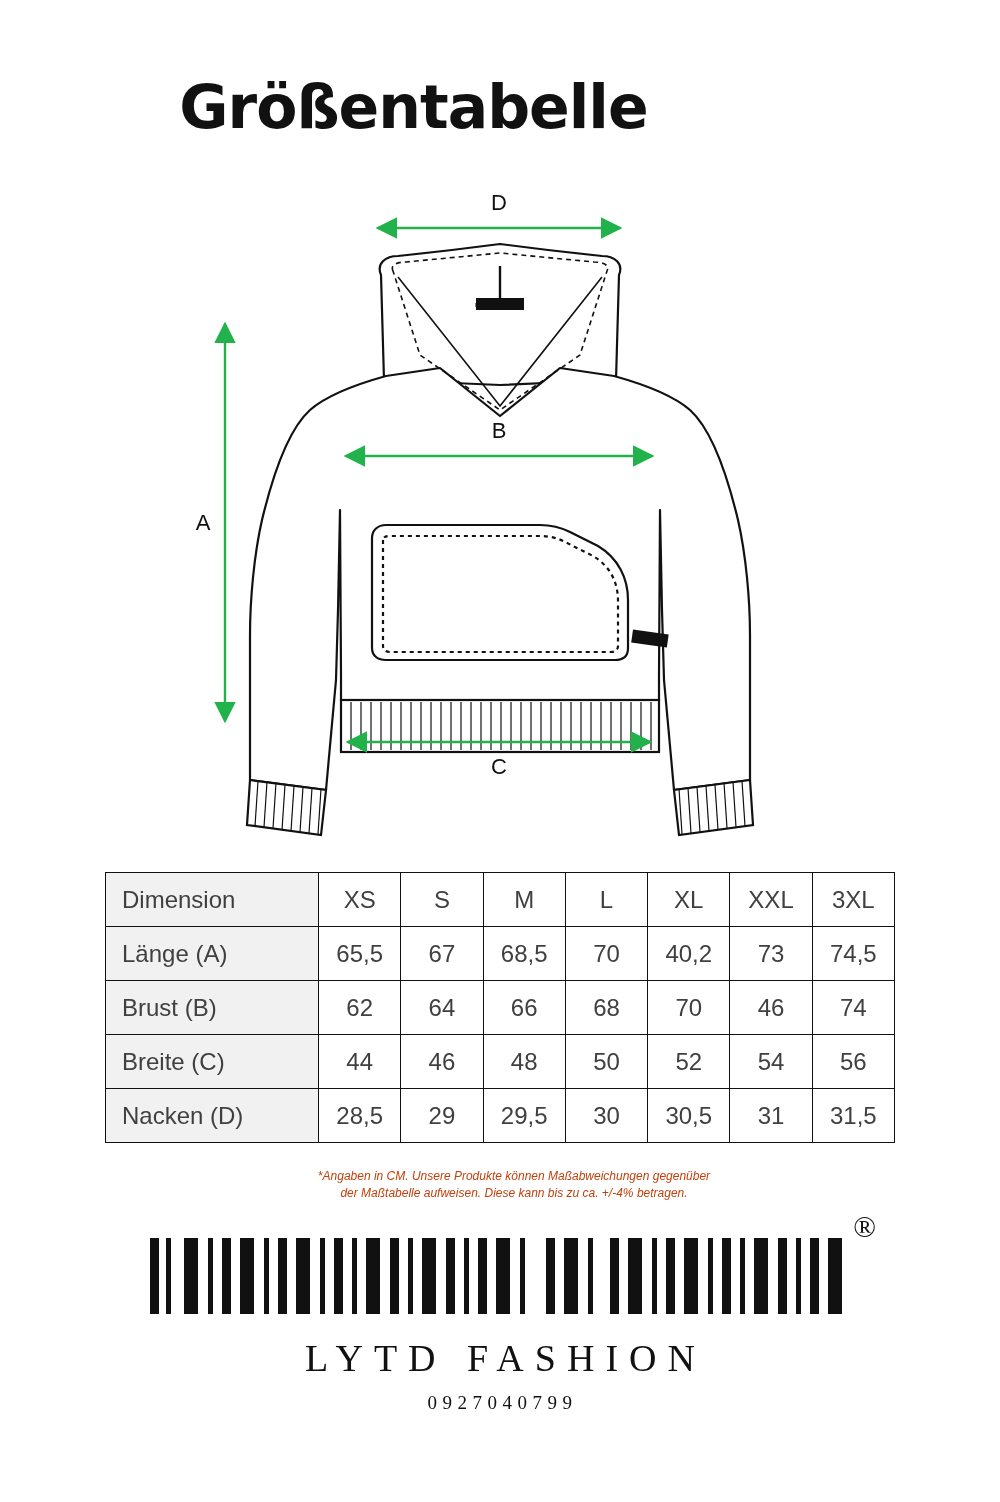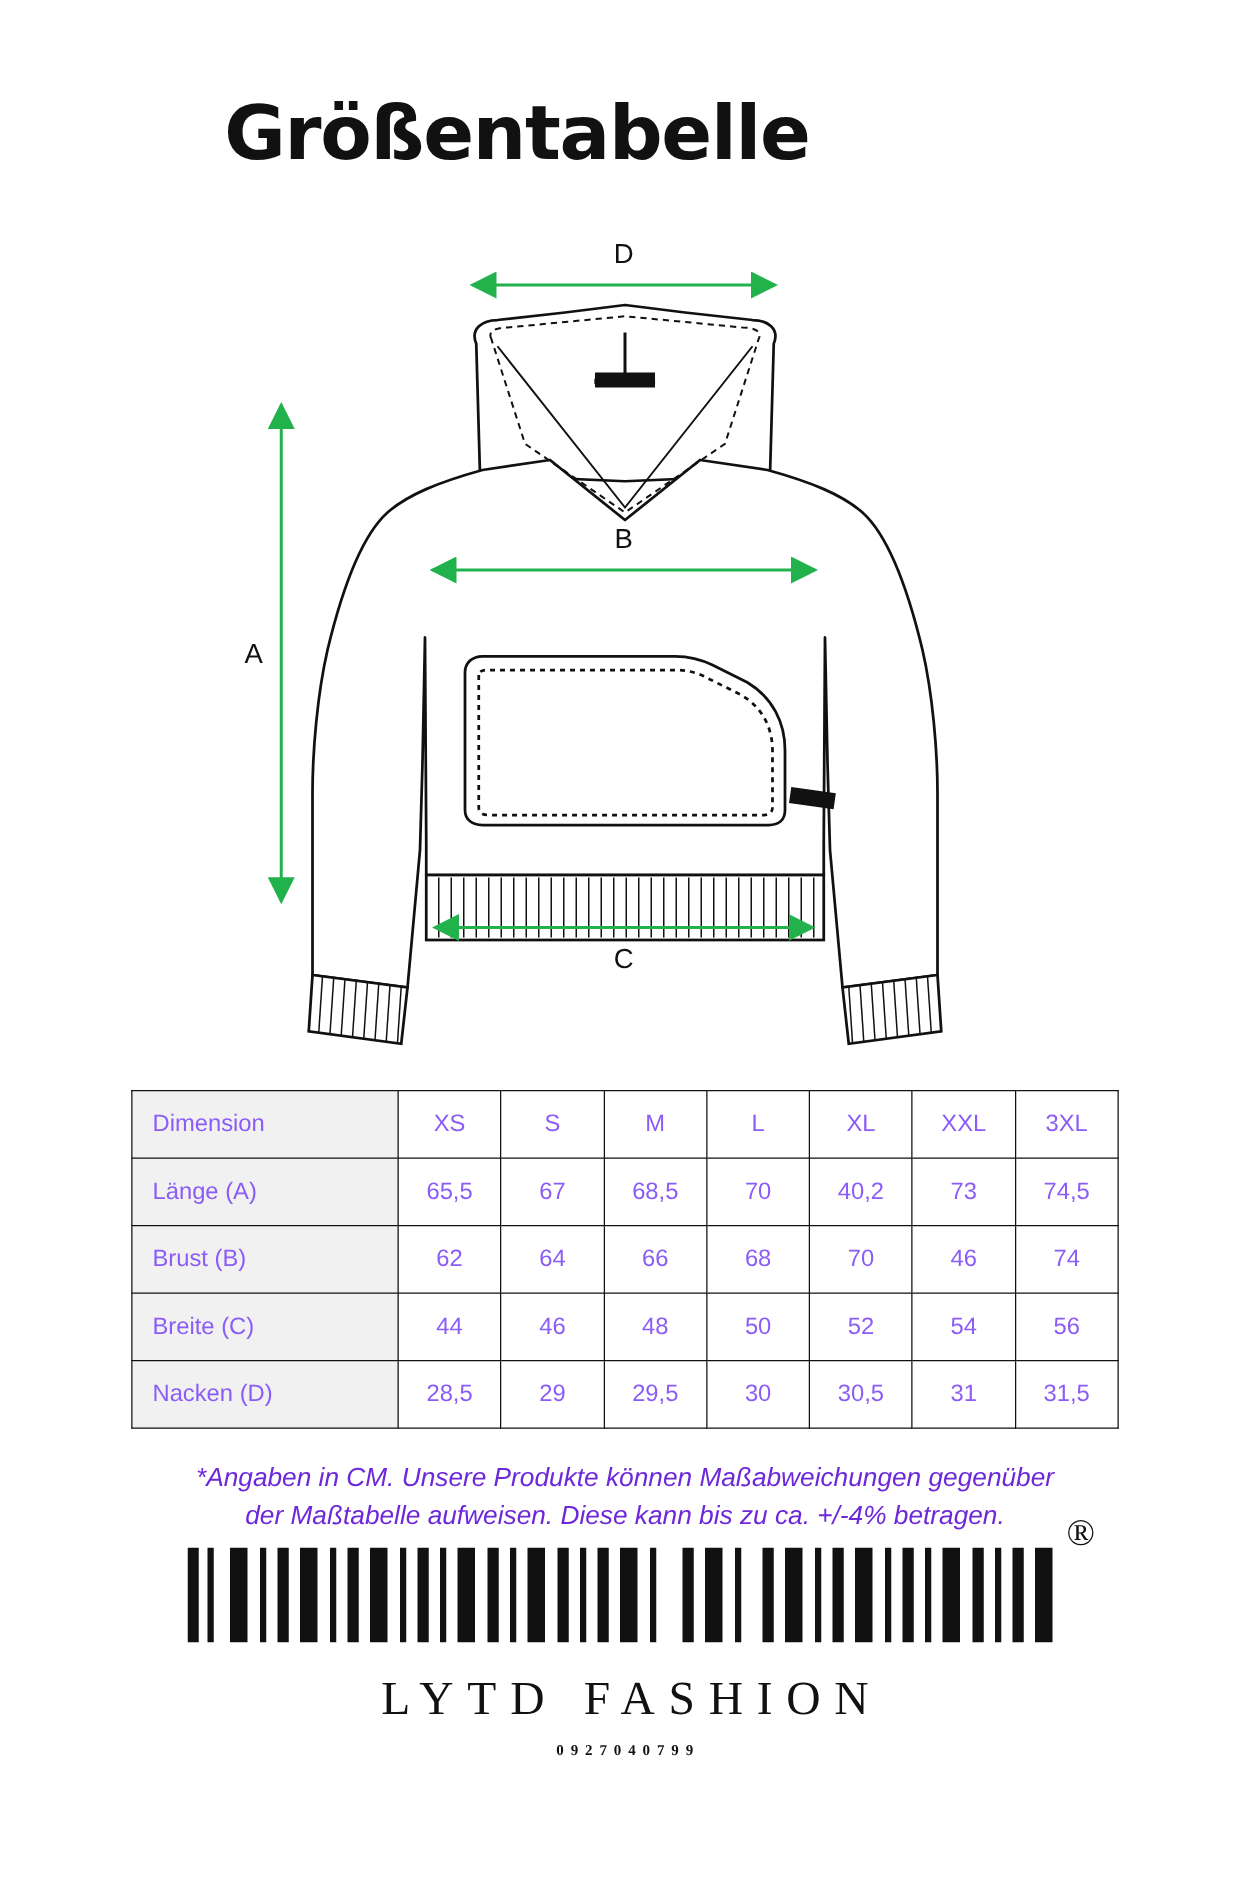--- a/index.html
+++ b/index.html
@@ -46,24 +46,24 @@
     left: 105px;
     width: 790px;
     border-collapse: collapse;
     table-layout: fixed;
   }
   .size-table th,
   .size-table td {
     border: 1.5px solid #111111;
     height: 53px;
     text-align: center;
-    font-size: 19px;
+    font-size: 24px;
     font-weight: normal;
     font-family: "Liberation Sans", sans-serif;
-    color: #8b5cf6;
+    color: #404040;
     padding: 0;
   }
   .size-table th.dim-head,
   .size-table td.dim-cell {
     text-align: left;
     padding-left: 16px;
     width: 196px;
     background: #f1f1f1;
   }
   .size-table th {
@@ -75,27 +75,27 @@
   .size-table td.val {
     width: 85px;
     background: #ffffff;
     text-align: center;
   }
 
   
   .footnote {
     position: absolute;
     top: 1168px;
-    left: 150px;
+    left: 164px;
     width: 700px;
     text-align: center;
     font-style: italic;
-    font-size: 21px;
+    font-size: 12px;
     line-height: 1.45;
-    color: #6d28d9;
+    color: #c2410c;
   }
 
   
   .brand {
     position: absolute;
     top: 1238px;
     left: 0;
     width: 1000px;
     text-align: center;
   }
@@ -121,25 +121,24 @@
     margin-top: 18px;
     font-family: "Liberation Serif", serif;
     font-size: 38px;
     letter-spacing: 11px;
     color: #111111;
     padding-left: 11px;
   }
   .brand-number {
     margin-top: 12px;
     font-family: "Liberation Serif", serif;
-    font-size: 12px;
+    font-size: 19px;
     letter-spacing: 5.5px;
     color: #111111;
     padding-left: 5px;
-    font-weight: bold;
   }
 
   svg text {
     font-family: "Liberation Sans", sans-serif;
     fill: #111111;
   }
 </style>
 </head>
 <body>
 

